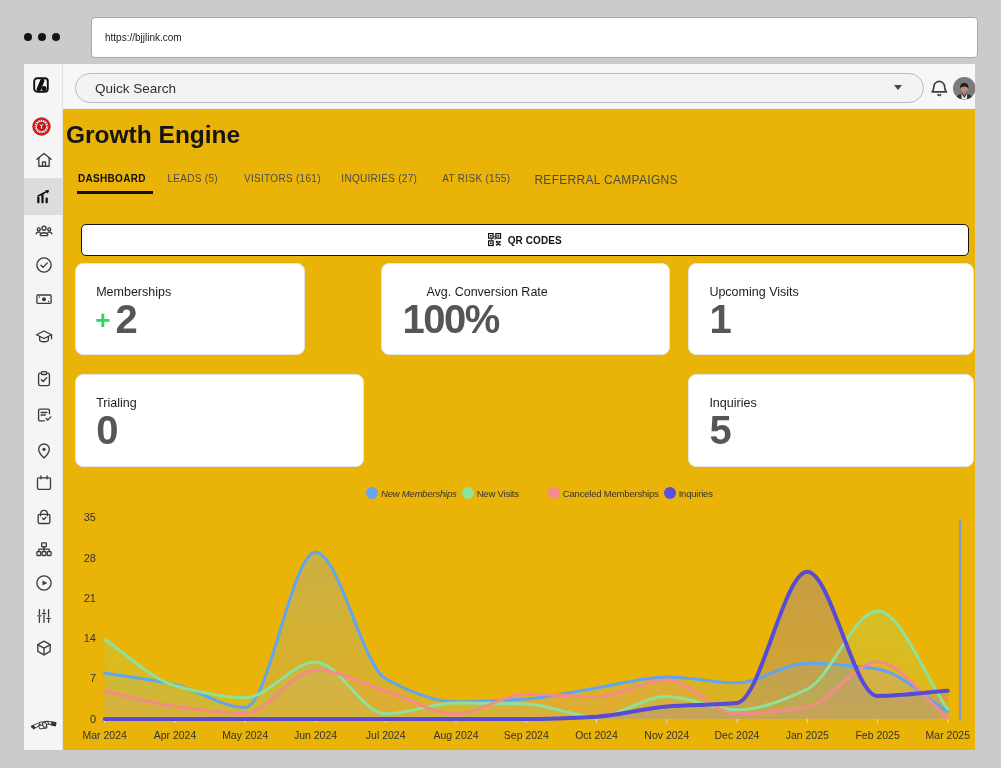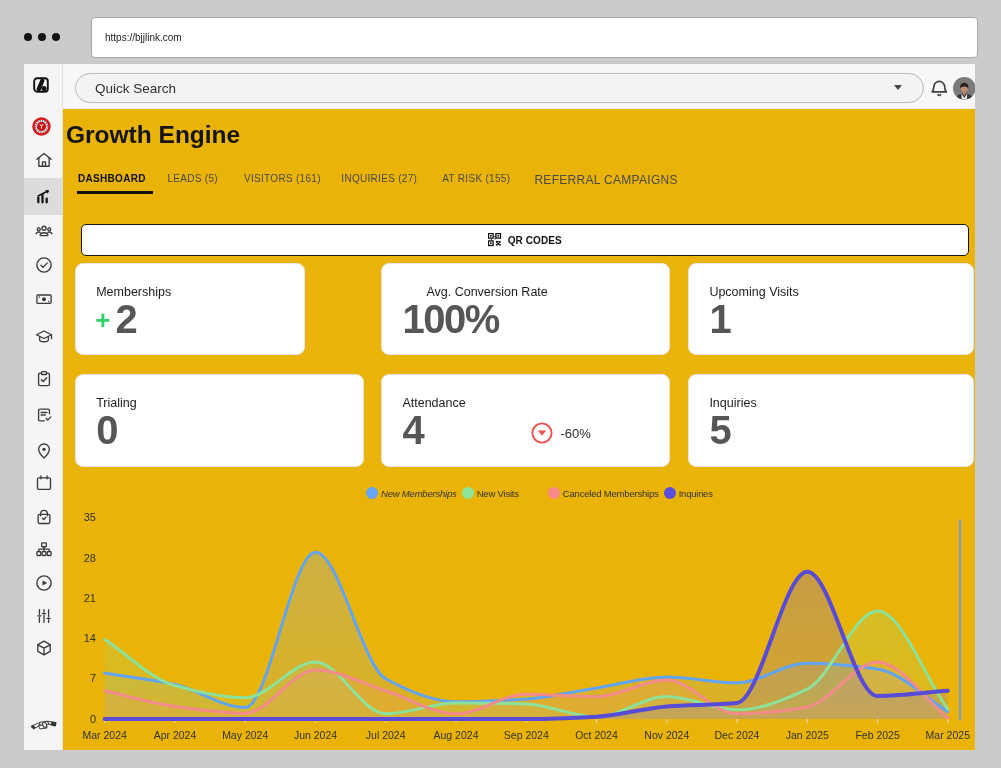--- a/index.html
+++ b/index.html
@@ -185,29 +185,20 @@
       <div style="position:absolute;left:20px;top:21px;font-size:12.5px;color:#1c1c1c;margin-left:24px;">Avg. Conversion Rate</div>
       <div style="position:absolute;left:20px;top:33px;font-size:40px;font-weight:700;color:#565656;letter-spacing:-1.5px;">100%</div>
     </div>
   <div class="abs" style="left:664.4px;top:198.5px;width:285.6px;height:92.5px;background:#fff;border:1px solid #e4e4e4;border-radius:8px;">
       <div style="position:absolute;left:20px;top:21px;font-size:12.5px;color:#1c1c1c;">Upcoming Visits</div>
       <div style="position:absolute;left:20px;top:33px;font-size:40px;font-weight:700;color:#565656;letter-spacing:-1.5px;">1</div>
     </div>
   <div class="abs" style="left:51.2px;top:310.0px;width:288.7px;height:92.5px;background:#fff;border:1px solid #e4e4e4;border-radius:8px;">
       <div style="position:absolute;left:20px;top:21px;font-size:12.5px;color:#1c1c1c;">Trialing</div>
       <div style="position:absolute;left:20px;top:33px;font-size:40px;font-weight:700;color:#565656;letter-spacing:-1.5px;">0</div>
-    </div>
-  <div class="abs" style="left:357.4px;top:310.0px;width:288.7px;height:92.5px;background:#fff;border:1px solid #e4e4e4;border-radius:8px;">
-      <div style="position:absolute;left:20px;top:21px;font-size:12.5px;color:#1c1c1c;">Attendance</div>
-      <div style="position:absolute;left:20px;top:33px;font-size:40px;font-weight:700;color:#565656;letter-spacing:-1.5px;">4</div>
-      <svg style="position:absolute;left:149px;top:47px;" width="22" height="22" viewBox="0 0 22 22" xmlns="http://www.w3.org/2000/svg">
-        <circle cx="11" cy="11" r="9.6" fill="#fff" stroke="#f0504f" stroke-width="1.9"></circle>
-        <path d="M6.8 8.6 H15.2 L11 13.8 Z" fill="#f0504f"></path>
-      </svg>
-      <div style="position:absolute;left:178px;top:51px;font-size:13px;color:#2b2b2b;">-60%</div>
     </div>
   <div class="abs" style="left:664.4px;top:310.0px;width:285.6px;height:92.5px;background:#fff;border:1px solid #e4e4e4;border-radius:8px;">
       <div style="position:absolute;left:20px;top:21px;font-size:12.5px;color:#1c1c1c;">Inquiries</div>
       <div style="position:absolute;left:20px;top:33px;font-size:40px;font-weight:700;color:#565656;letter-spacing:-1.5px;">5</div>
     </div>
 
   <div class="abs" style="left:342px;top:423px;width:600px;display:flex;gap:5px;font-size:9.5px;letter-spacing:-0.2px;color:#333;">
       <span style="display:inline-flex;align-items:center;gap:3px;font-style:italic;"><span style="width:12px;height:12px;border-radius:50%;background:#64a5f5;display:inline-block;"></span>New Memberships</span>
       <span style="display:inline-flex;align-items:center;gap:3px;"><span style="width:12px;height:12px;border-radius:50%;background:#8ce59a;display:inline-block;"></span>New Visits</span>
       <span style="display:inline-flex;align-items:center;gap:3px;margin-left:24px;"><span style="width:12px;height:12px;border-radius:50%;background:#f68a8a;display:inline-block;"></span>Canceled Memberships</span>

